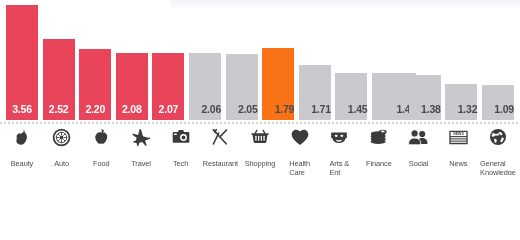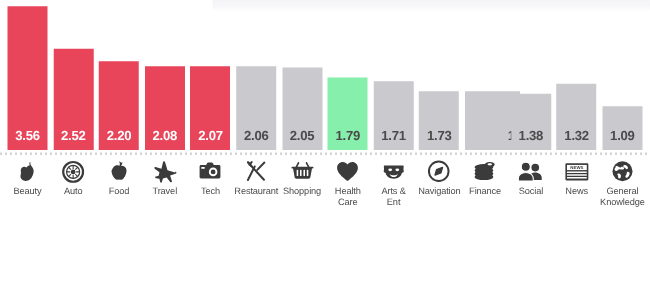--- a/index.html
+++ b/index.html
@@ -65,21 +65,21 @@
 
   .bar {
     width: 100%;
     display: flex;
     align-items: flex-end;
     justify-content: center;
     box-sizing: border-box;
   }
 
   .bar.hl { background: #e8445a; }
-  .bar.dim { background: #c9c9ce; }
+  .bar.dim { background: #c9c9ce; justify-content: flex-end; }
 
   .bar-value {
     font-size: 10.5px;
     font-weight: bold;
     letter-spacing: -0.2px;
     padding-bottom: 6px;
     line-height: 1;
     user-select: none;
   }
   .bar.hl .bar-value { color: #ffffff; }
@@ -118,25 +118,25 @@
     width: 22px;
     height: 20px;
     display: flex;
     align-items: center;
     justify-content: center;
     color: #3b3b3b;
   }
   .legend-icon svg { display: block; }
 
   .legend-label {
-    margin-top: 2px;
+    margin-top: 13px;
     font-size: 7.4px;
     line-height: 8.6px;
     color: #4c4c4c;
-    text-align: center;
+    text-align: left;
     white-space: pre-line;
     letter-spacing: -0.1px;
   }
 </style>
 </head>
 <body>
 
 <div id="chart-root">
 
   <div class="top-band"></div>
@@ -172,46 +172,46 @@
           <div class="bar dim" style="height: 67px; background: rgb(201, 201, 206);">
             <span class="bar-value">2.06</span>
           </div>
         </div>
         <div class="bar-col">
           <div class="bar dim" style="height: 66px; background: rgb(201, 201, 206);">
             <span class="bar-value">2.05</span>
           </div>
         </div>
         <div class="bar-col">
-          <div class="bar dim" style="height: 58px; background: #86efac;">
+          <div class="bar dim" style="height: 72px; background: #f97316;">
             <span class="bar-value">1.79</span>
           </div>
         </div>
         <div class="bar-col">
           <div class="bar dim" style="height: 55px; background: rgb(201, 201, 206);">
             <span class="bar-value">1.71</span>
           </div>
         </div>
         <div class="bar-col">
           <div class="bar dim" style="height: 47px; background: rgb(201, 201, 206);">
-            <span class="bar-value">1.73</span>
+            <span class="bar-value">1.45</span>
           </div>
         </div>
         <div class="bar-col">
           <div class="bar dim" style="height: 47px; background: rgb(201, 201, 206); padding-left: 44px;">
             <span class="bar-value">1.44</span>
           </div>
         </div>
         <div class="bar-col">
           <div class="bar dim" style="height: 45px; background: rgb(201, 201, 206);">
             <span class="bar-value">1.38</span>
           </div>
         </div>
         <div class="bar-col">
-          <div class="bar dim" style="height: 53px; background: rgb(201, 201, 206);">
+          <div class="bar dim" style="height: 36px; background: rgb(201, 201, 206);">
             <span class="bar-value">1.32</span>
           </div>
         </div>
         <div class="bar-col">
           <div class="bar dim" style="height: 35px; background: rgb(201, 201, 206);">
             <span class="bar-value">1.09</span>
           </div>
         </div>
       </div>
   </div>
@@ -309,29 +309,20 @@
             <path d="M3.2 6.5h17.6c.5 0 .8.4.7.9-.3 1.7-.2 3.2.1 4.7.1.6-.2 1-.8 1-.6 0-1 .3-1.1.9-.5 2.9-3.3 5.2-7.7 5.2s-7.2-2.3-7.7-5.2c-.1-.6-.5-.9-1.1-.9-.6 0-.9-.4-.8-1 .3-1.5.4-3 .1-4.7-.1-.5.2-.9.7-.9z"></path>
             <g fill="#fff">
               <ellipse cx="8.6" cy="10.6" rx="1.8" ry="1.3"></ellipse>
               <ellipse cx="15.4" cy="10.6" rx="1.8" ry="1.3"></ellipse>
               <path d="M8 14.6c1.2 1.6 6.8 1.6 8 0-.6 2-2.2 3-4 3s-3.4-1-4-3z"></path>
             </g>
           </svg>
         </span>
         <span class="legend-label">Arts &amp;
 Ent</span>
-      </div>
-      <div class="legend-item">
-        <span class="legend-icon">
-          <svg width="20" height="20" viewBox="0 0 24 24" fill="none" stroke="currentColor" stroke-width="1.9">
-            <circle cx="12" cy="12" r="9.4"></circle>
-            <path d="M15.6 8.4 9.9 10.4 8.4 15.6 14.1 13.6z" fill="currentColor" stroke-linejoin="round" stroke-width="1.3"></path>
-          </svg>
-        </span>
-        <span class="legend-label">Navigation</span>
       </div>
       <div class="legend-item">
         <span class="legend-icon">
           <svg width="20" height="20" viewBox="0 0 24 24" fill="currentColor">
             <ellipse cx="11" cy="17.4" rx="9" ry="3.1"></ellipse>
             <ellipse cx="11" cy="14.3" rx="9" ry="3.1"></ellipse>
             <ellipse cx="11" cy="11.2" rx="9" ry="3.1"></ellipse>
             <ellipse cx="11" cy="8.1" rx="9" ry="3.1"></ellipse>
             <ellipse cx="16.6" cy="5.6" rx="4.6" ry="2.4"></ellipse>
             <ellipse cx="16.6" cy="5.3" rx="2.2" ry="1.1" fill="#fff"></ellipse>

